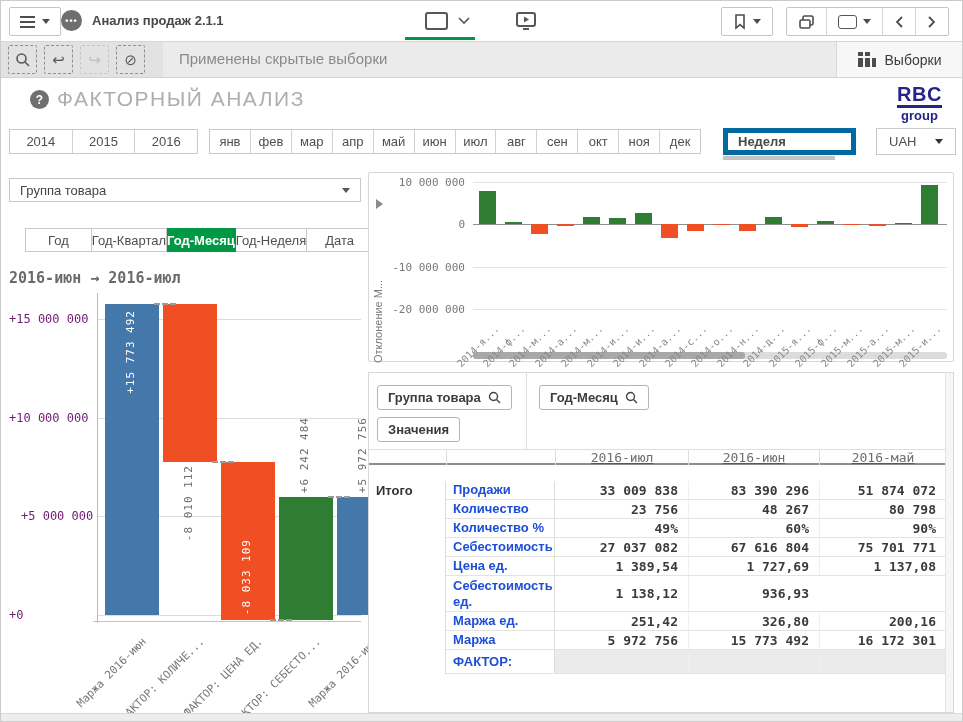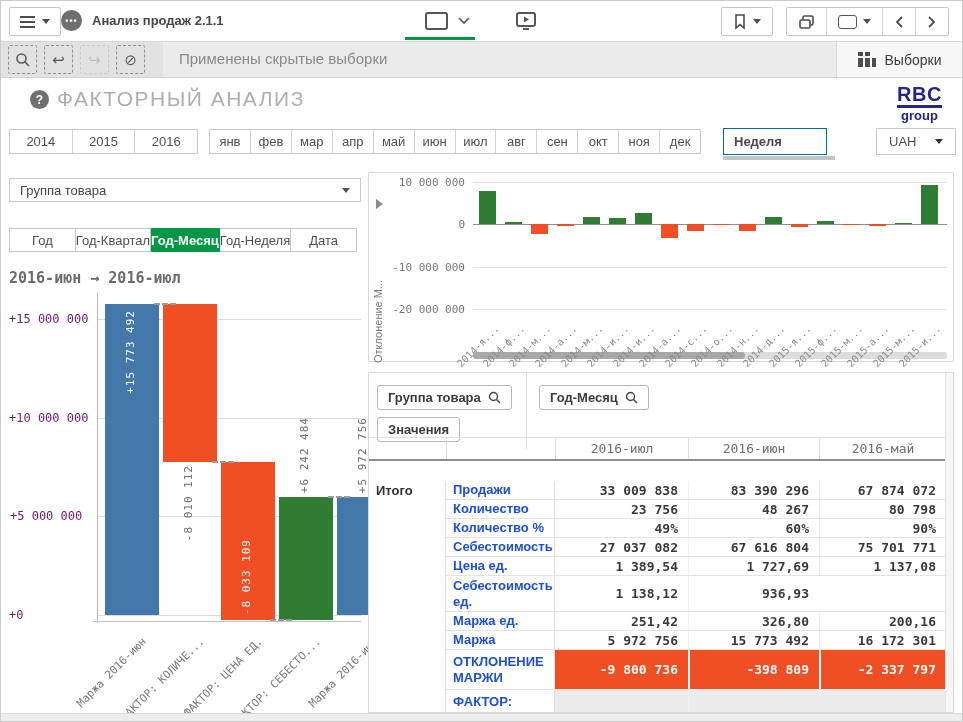--- a/index.html
+++ b/index.html
@@ -44,32 +44,32 @@
             font-size:12px;font-weight:bold;display:flex;align-items:center;justify-content:center;cursor:pointer;}
   .page-title{position:absolute;left:56px;top:86px;font-size:21px;letter-spacing:1.5px;color:#aeaeae;}
   .logo{position:absolute;left:896px;top:83px;text-align:center;color:#24248c;line-height:1;cursor:default;}
   .logo .l1{font-size:20px;font-weight:800;letter-spacing:.5px;border-bottom:3px solid #24248c;padding-bottom:1px;}
   .logo .l2{font-size:13px;font-weight:800;margin-top:1px;}
 
   
   .fgroup{position:absolute;top:128px;height:25px;display:flex;border:1px solid #c9c9c9;background:#fff;box-sizing:border-box;}
   .fcell{flex:1;display:flex;align-items:center;justify-content:center;font-size:13px;color:#4f4f4f;cursor:pointer;white-space:nowrap;}
   .fcell + .fcell{border-left:1px solid #d2d2d2;}
-  .week-box{position:absolute;left:722px;top:127px;width:104px;height:27px;border:1px solid #0369a1;background:#fff;
+  .week-box{position:absolute;left:722px;top:127px;width:133px;height:27px;border:5px solid #0369a1;background:#fff;
             display:flex;align-items:center;padding-left:10px;box-sizing:border-box;font-size:13px;font-weight:700;color:#4a4a4a;cursor:pointer;}
   .week-shadow{position:absolute;left:722px;top:155px;width:112px;height:4px;background:#c4c4c4;}
   .uah-box{position:absolute;left:875px;top:127px;width:80px;height:27px;border:1px solid #c9c9c9;background:#fff;
            display:flex;align-items:center;justify-content:space-between;padding:0 12px;box-sizing:border-box;font-size:13px;color:#4f4f4f;cursor:pointer;}
   .uah-box .tri-down{border-top-color:#333;}
 
   
   .dim-drop{position:absolute;left:8px;top:177px;width:352px;height:24px;border:1px solid #c9c9c9;background:#fff;
             display:flex;align-items:center;justify-content:space-between;padding:0 10px;box-sizing:border-box;font-size:13px;color:#454545;cursor:pointer;}
   .dim-drop .tri-down{border-top-color:#555;}
-  .tabs{position:absolute;left:8px;top:227px;width:348px;height:24px;display:flex;}
+  .tabs{position:absolute;left:24px;top:227px;width:348px;height:24px;display:flex;}
   .tab{flex:1;display:flex;align-items:center;justify-content:center;font-size:13px;color:#4f4f4f;background:#fff;
        border:1px solid #c9c9c9;border-left:none;cursor:pointer;white-space:nowrap;box-sizing:border-box;}
   .tab:first-child{border-left:1px solid #c9c9c9;}
   .tab.active{background:#009845;color:#fff;font-weight:700;border-color:#009845;}
   .wf-title{position:absolute;left:8px;top:268px;font-size:15px;font-weight:700;color:#6b6b6b;}
 
   
   .wf{position:absolute;left:8px;top:292px;width:352px;height:420px;}
   .wf .gline{position:absolute;left:88px;width:264px;height:1px;background:#dcdcdc;}
   .wf .axisv{position:absolute;left:88px;top:0;width:1px;height:330px;background:#b9b9b9;}
@@ -95,22 +95,22 @@
            transform-origin:100% 0;transform:rotate(-45deg);}
   .mo-scroll{position:absolute;left:104px;top:179px;width:474px;height:7px;background:#dcdcdc;border-radius:3px;cursor:pointer;}
   .mo-thumb{position:absolute;left:0;top:0;height:7px;width:272px;background:#a8a8a8;border-radius:3px;cursor:grab;}
 
   
   .tbox{position:absolute;left:367px;top:371px;width:586px;height:341px;border:1px solid #d8d8d8;background:#fff;box-sizing:border-box;overflow:hidden;}
   .tscroll{position:absolute;right:0;top:0;width:7px;height:100%;background:#f6f6f6;border-left:1px solid #e4e4e4;cursor:pointer;}
   .qbtn{display:inline-flex;align-items:center;gap:7px;border:1px solid #b5b5b5;border-radius:3px;padding:4px 10px;
         font-size:13px;font-weight:700;color:#3c3c3c;background:#fff;cursor:pointer;position:absolute;}
   .hdr-divider{position:absolute;left:157px;top:0;width:1px;height:76px;background:#e0e0e0;}
-  .colhdr{position:absolute;left:0;top:64px;width:577px;height:24px;display:grid;grid-template-columns:77px 109px 133px 131px 127px;
-          border-top:1px solid #ddd;border-bottom:2px solid #8d8d8d;box-sizing:border-box;}
+  .colhdr{position:absolute;left:0;top:76px;width:577px;height:16px;display:grid;grid-template-columns:77px 109px 133px 131px 127px;
+          border-top:1px solid #ddd;border-bottom:2px solid #8d8d8d;box-sizing:border-box;text-decoration:underline;}
   .colhdr .c{display:flex;align-items:center;justify-content:center;font-family:"DejaVu Sans Mono",monospace;font-size:13px;color:#6e6e6e;border-left:1px solid #ddd;}
   .colhdr .c:first-child{border-left:none;}
   .tbody{position:absolute;left:0;top:108px;width:577px;display:flex;}
   .totcol{width:77px;border-right:1px solid #ddd;box-sizing:border-box;font-size:13px;font-weight:700;color:#333;padding:2px 0 0 7px;}
   .rows{width:500px;}
   .trow{display:grid;grid-template-columns:109px 133px 131px 127px;border-bottom:1px solid #e3e3e3;box-sizing:border-box;}
   .trow .lab{font-size:13px;font-weight:600;color:#1d4ed8;padding:1px 4px 0 7px;display:flex;align-items:center;border-right:1px solid #ddd;line-height:1.25;}
   .trow .val{font-family:"DejaVu Sans Mono",monospace;font-size:13px;font-weight:700;color:#3a3a3a;display:flex;align-items:center;justify-content:flex-end;padding-right:10px;border-left:1px solid #efefef;}
   .trow .val:nth-child(2){border-left:none;}
   .trow.hl .val{background:#f04e23;color:#fff;}
@@ -264,21 +264,21 @@
       <div class="tab">Дата</div>
     </div>
   <div class="wf-title mono">2016-июн → 2016-июл</div>
 
   <div class="wf">
       <div class="gline" style="top: 26.05px;"></div>
       <div class="ytick mono" style="top: 19.05px; left: 0px;">+15 000 000</div>
       <div class="gline" style="top: 124.7px;"></div>
       <div class="ytick mono" style="top: 117.7px; left: 0px;">+10 000 000</div>
       <div class="gline" style="top: 223.35px;"></div>
-      <div class="ytick mono" style="top: 216.35px; left: 1px;">+5 000 000</div>
+      <div class="ytick mono" style="top: 216.35px; left: 12px;">+5 000 000</div>
       <div class="gline" style="top: 322px;"></div>
       <div class="ytick mono" style="top: 315px; left: 0px;">+0</div>
       <div class="axisv"></div>
       <div class="axish"></div>
       <div class="bar" style="left: 96px; top: 10.789px; height: 311.211px; background: rgb(68, 119, 170);"></div>
       <div class="vlabel" style="left: 116px; top: 16.789px; color: rgb(255, 255, 255);">+15 773 492</div>
       <div class="wf-xlab" style="right: 221px;">Маржа 2016-июн</div>
       <div class="bar" style="left: 154px; top: 10.789px; height: 158.04px; background: rgb(240, 78, 35);"></div>
       <div class="vlabel" style="left: 174px; top: 171.829px; color: rgb(110, 110, 110);">-8 010 112</div>
       <div class="wf-xlab" style="right: 163px;">ФАКТОР: КОЛИЧЕ...</div>
@@ -377,21 +377,21 @@
         <div class="c">2016-июн</div>
         <div class="c">2016-май</div>
       </div>
     <div class="tbody">
       <div class="totcol">Итого</div>
       <div class="rows">
           <div class="trow" style="height: 19px;">
             <div class="lab">Продажи</div>
             <div class="val">33 009 838</div>
             <div class="val">83 390 296</div>
-            <div class="val">67 874 072</div>
+            <div class="val">51 874 072</div>
           </div>
           <div class="trow" style="height: 19px;">
             <div class="lab">Количество</div>
             <div class="val">23 756</div>
             <div class="val">48 267</div>
             <div class="val">80 798</div>
           </div>
           <div class="trow" style="height: 19px;">
             <div class="lab">Количество %</div>
             <div class="val">49%</div>
@@ -419,26 +419,20 @@
             <div class="lab">Маржа ед.</div>
             <div class="val">251,42</div>
             <div class="val">326,80</div>
             <div class="val">200,16</div>
           </div>
           <div class="trow" style="height: 19px;">
             <div class="lab">Маржа</div>
             <div class="val">5 972 756</div>
             <div class="val">15 773 492</div>
             <div class="val">16 172 301</div>
-          </div>
-          <div class="trow hl" style="height: 40px;">
-            <div class="lab">ОТКЛОНЕНИЕ МАРЖИ</div>
-            <div class="val">-9 800 736</div>
-            <div class="val">-398 809</div>
-            <div class="val">-2 337 797</div>
           </div>
           <div class="trow partial" style="height: 24px;">
             <div class="lab">ФАКТОР:</div>
             <div class="val"></div>
             <div class="val"></div>
             <div class="val"></div>
           </div>
         </div>
     </div>
     <div class="tscroll"></div>

